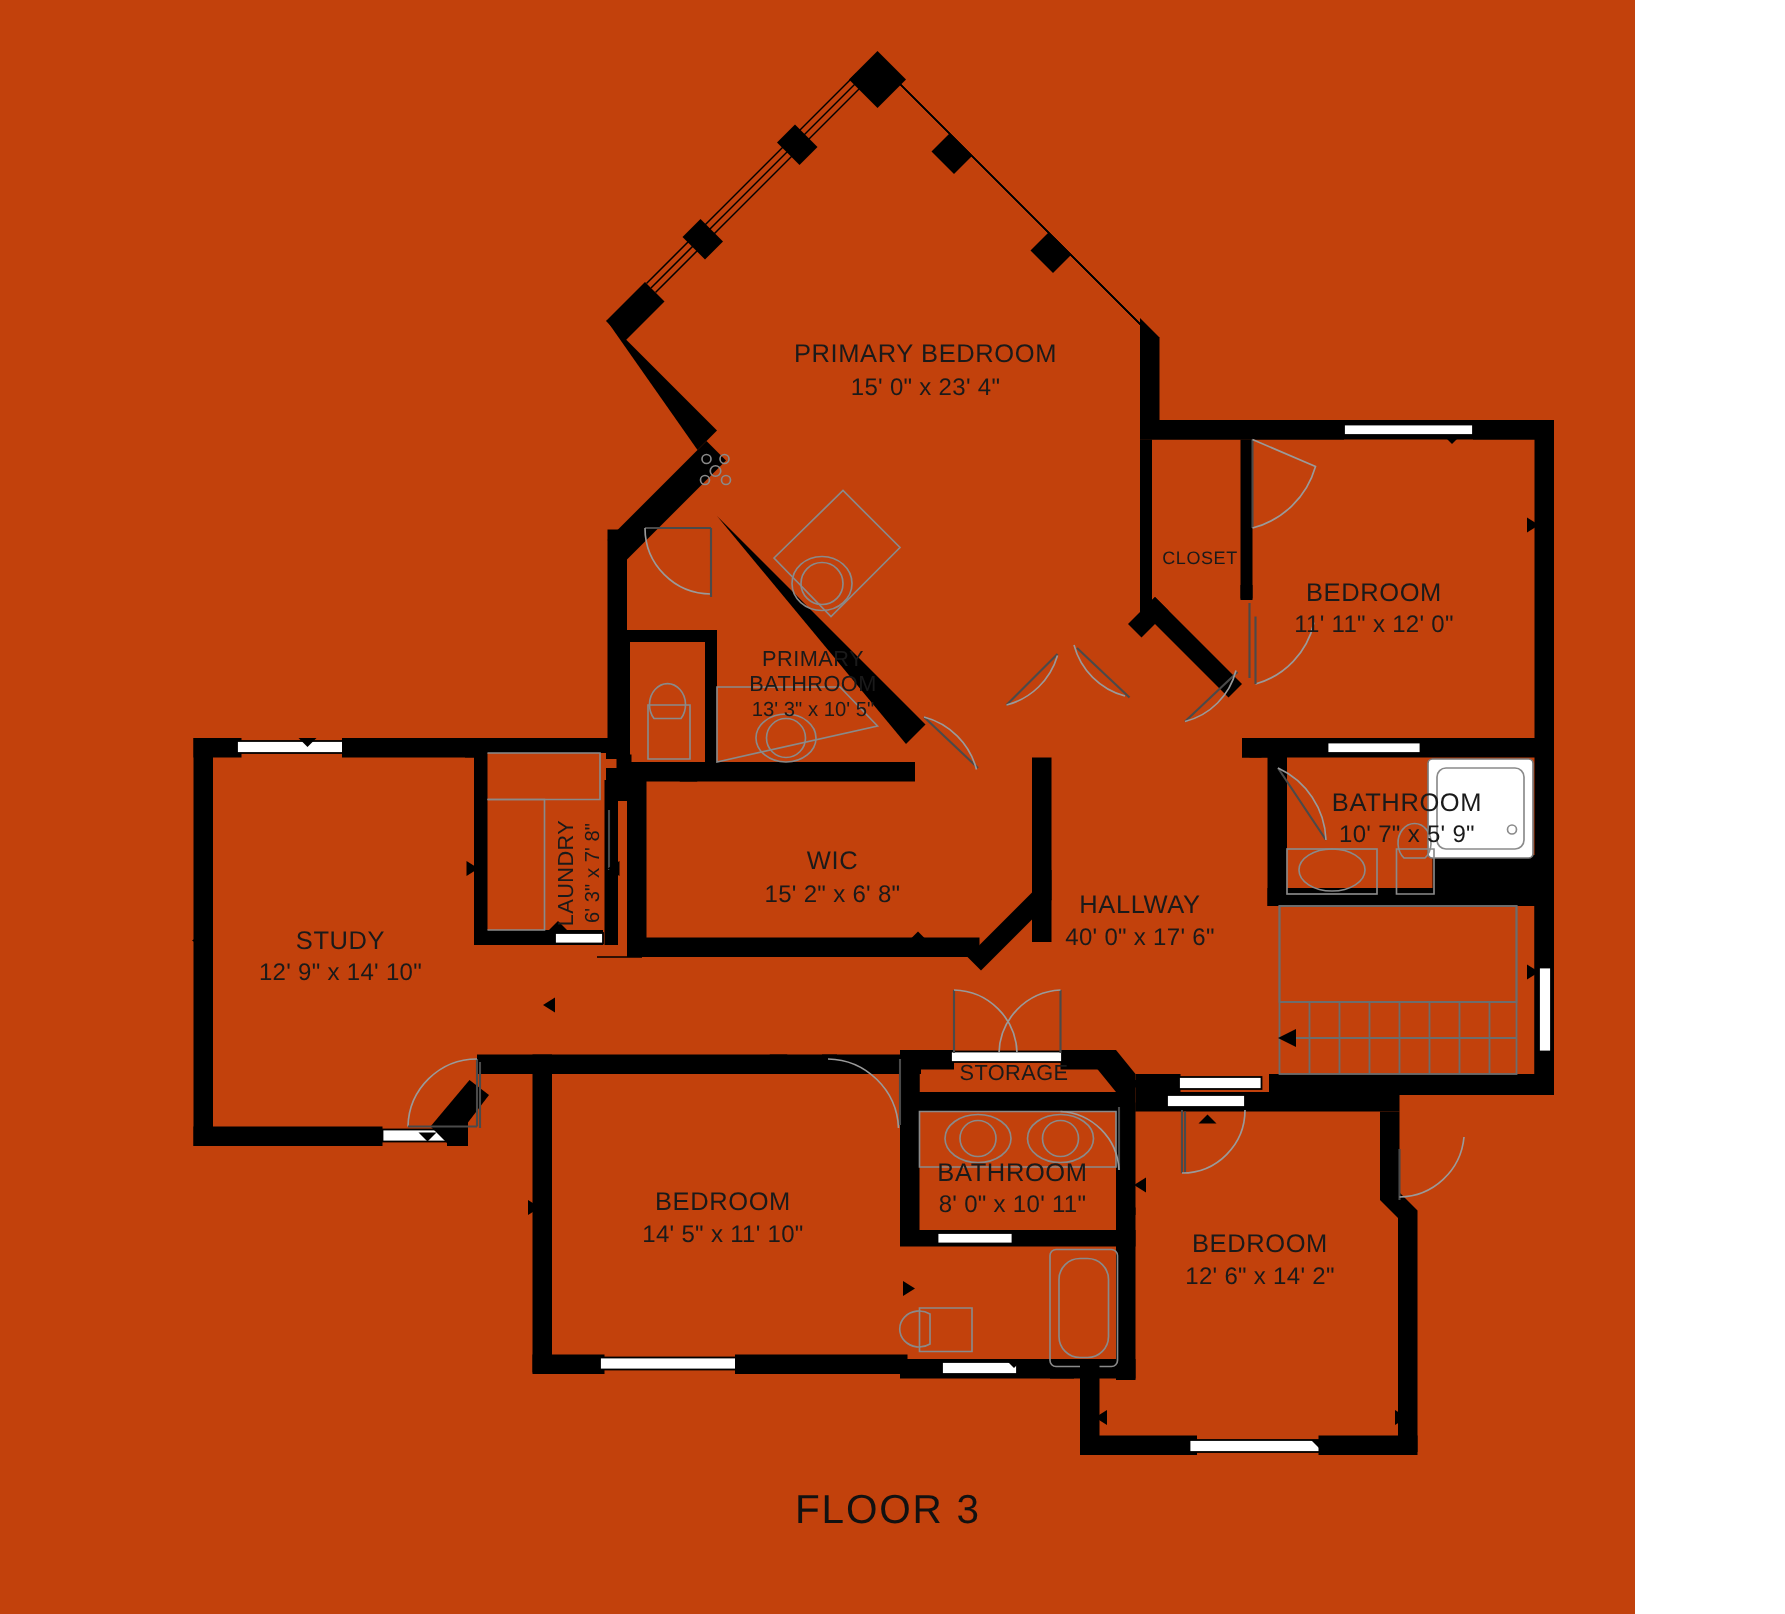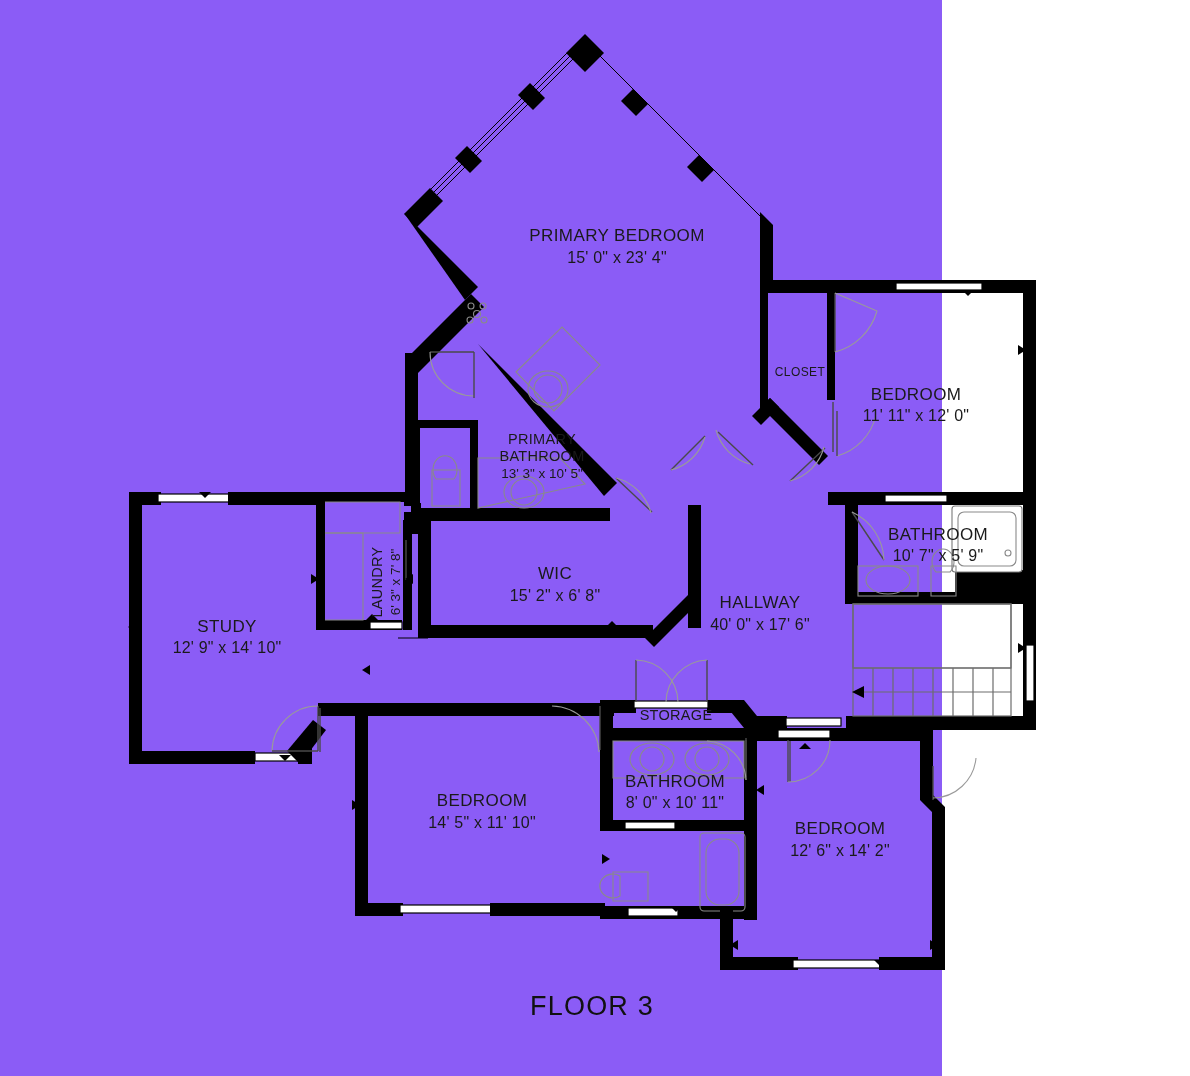--- a/index.html
+++ b/index.html
@@ -8,23 +8,23 @@
     background: #ffffff;
   }
   body {
     width: 1190px;
     height: 1076px;
     font-family: "Liberation Sans", sans-serif;
     overflow: hidden;
   }
   #plan-root {
     position: relative;
-    width: 942px;
+    width: 1090px;
     height: 1076px;
-    background: #8b5cf6;
+    background: #c2410c;
   }
   svg#floorplan {
     display: block;
     width: 1190px;
     height: 1076px;
   }
   .wall      { fill: #000000; stroke: none; }
   .fixture   { fill: #ffffff; stroke: #7a7a7a; stroke-width: 1.1; }
   .fixture-d { fill: none; stroke: #8a8a8a; stroke-width: 1.1; }
   .swing     { fill: none; stroke: #9a9a9a; stroke-width: 1.1; }

